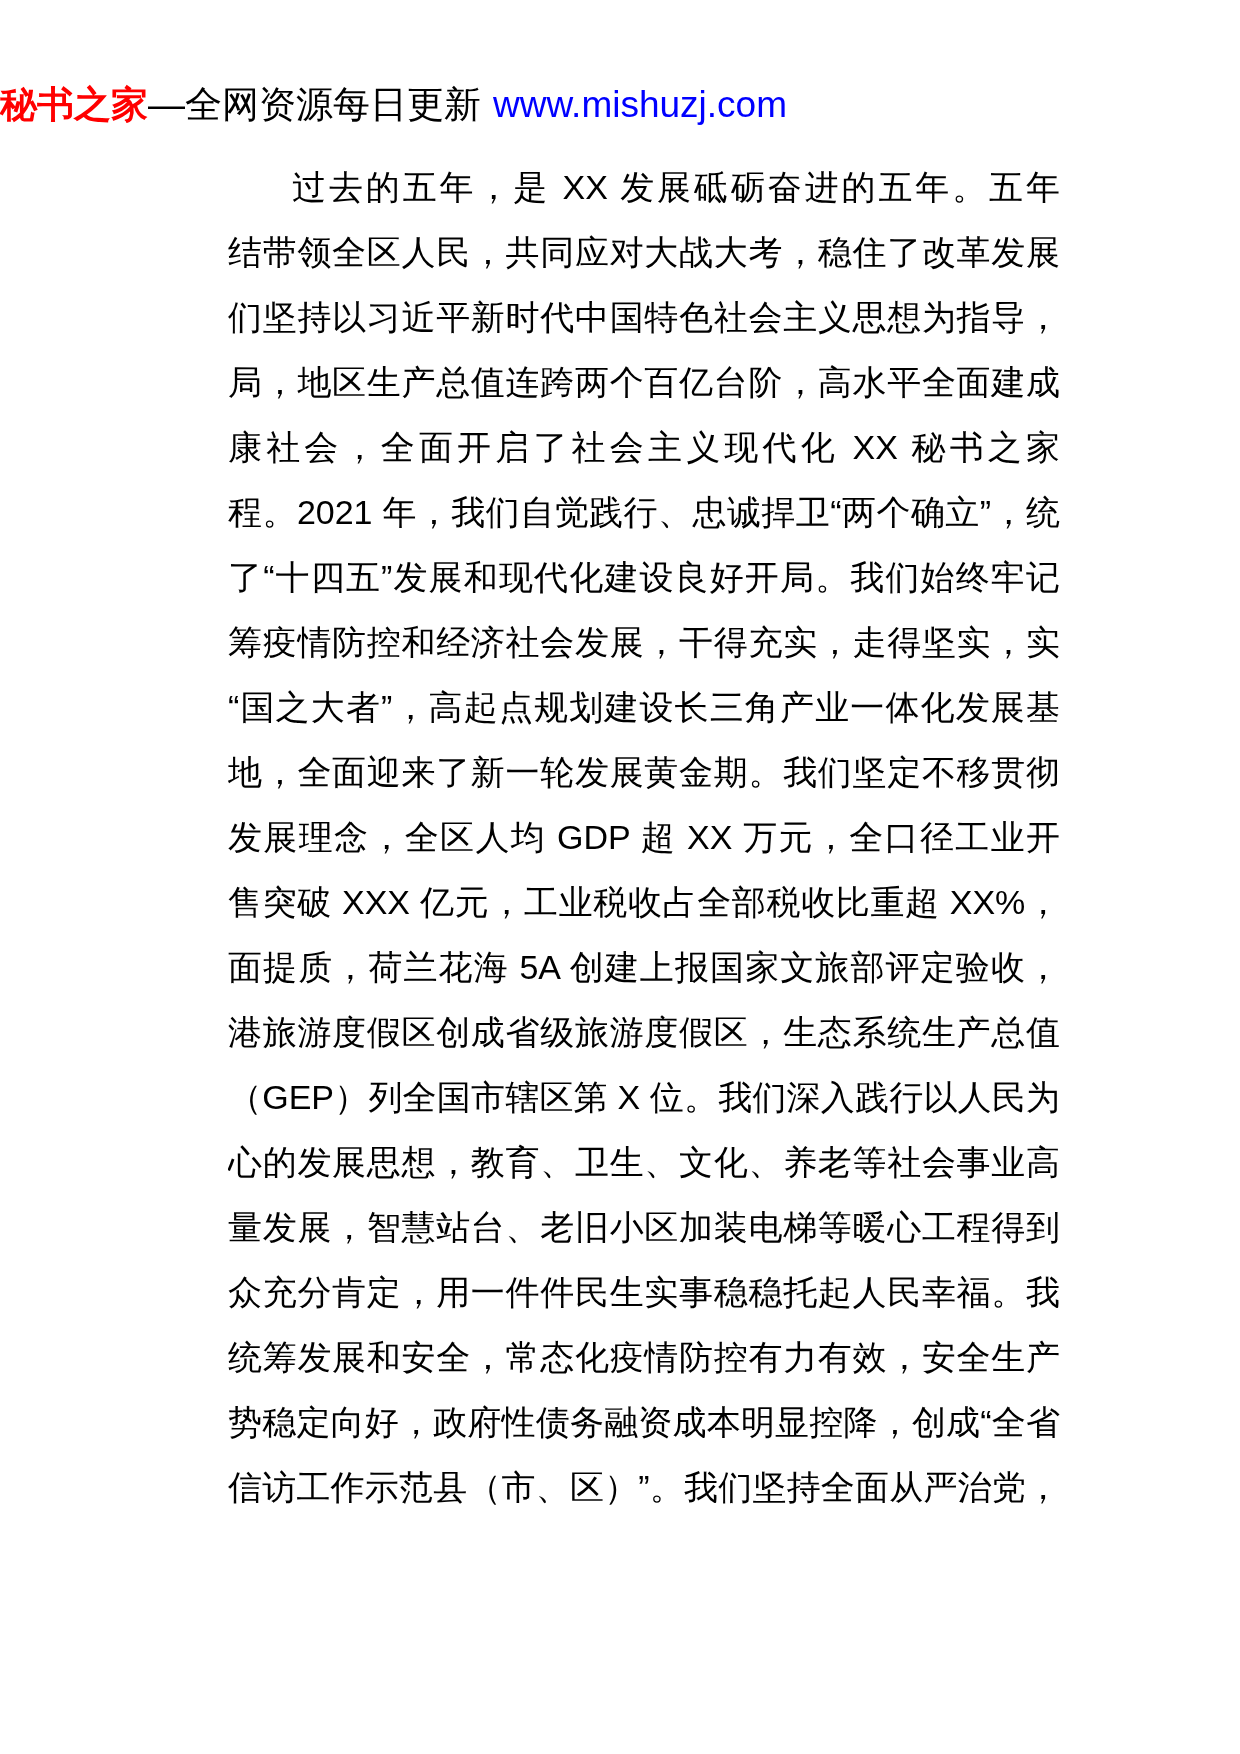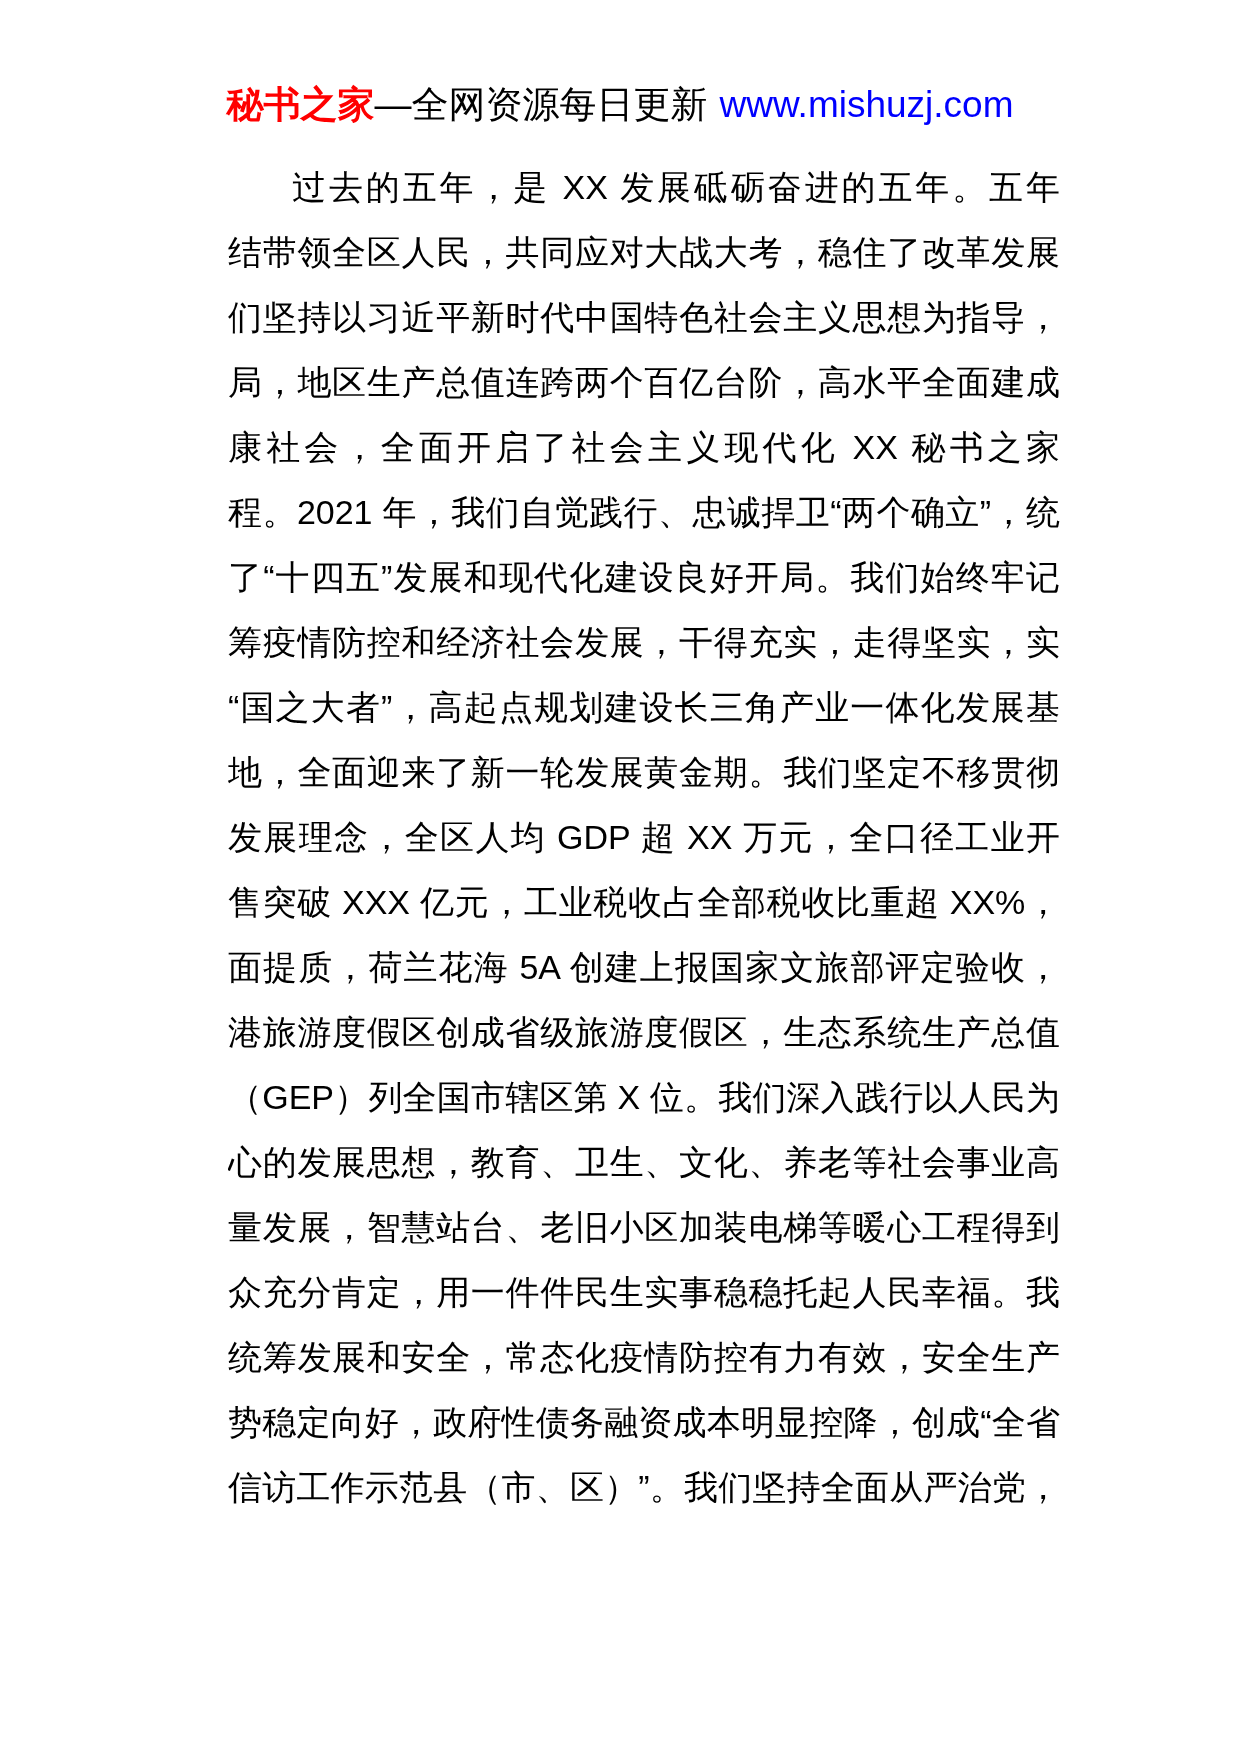--- a/index.html
+++ b/index.html
@@ -12,21 +12,20 @@
     font-family: "Liberation Sans", sans-serif;
   }
   .page {
     width: 1240px;
     height: 1754px;
     background: #ffffff;
     position: relative;
   }
   .header {
     padding-top: 84px;
-    text-align: center;
     font-size: 37px;
     line-height: 1.15;
     color: #000000;
     white-space: nowrap;
   }
   .brand {
     color: #ff0000;
     font-weight: bold;
   }
   .dash, .tagline {

